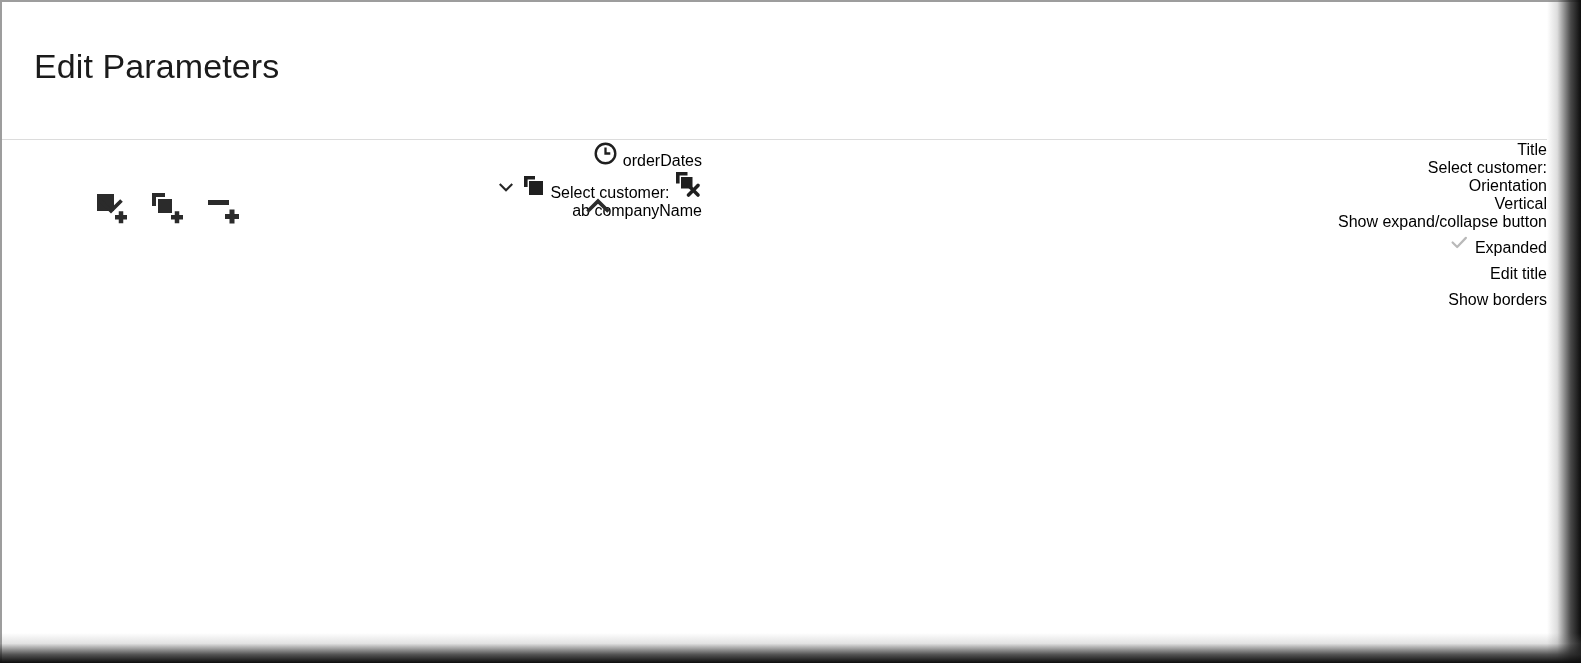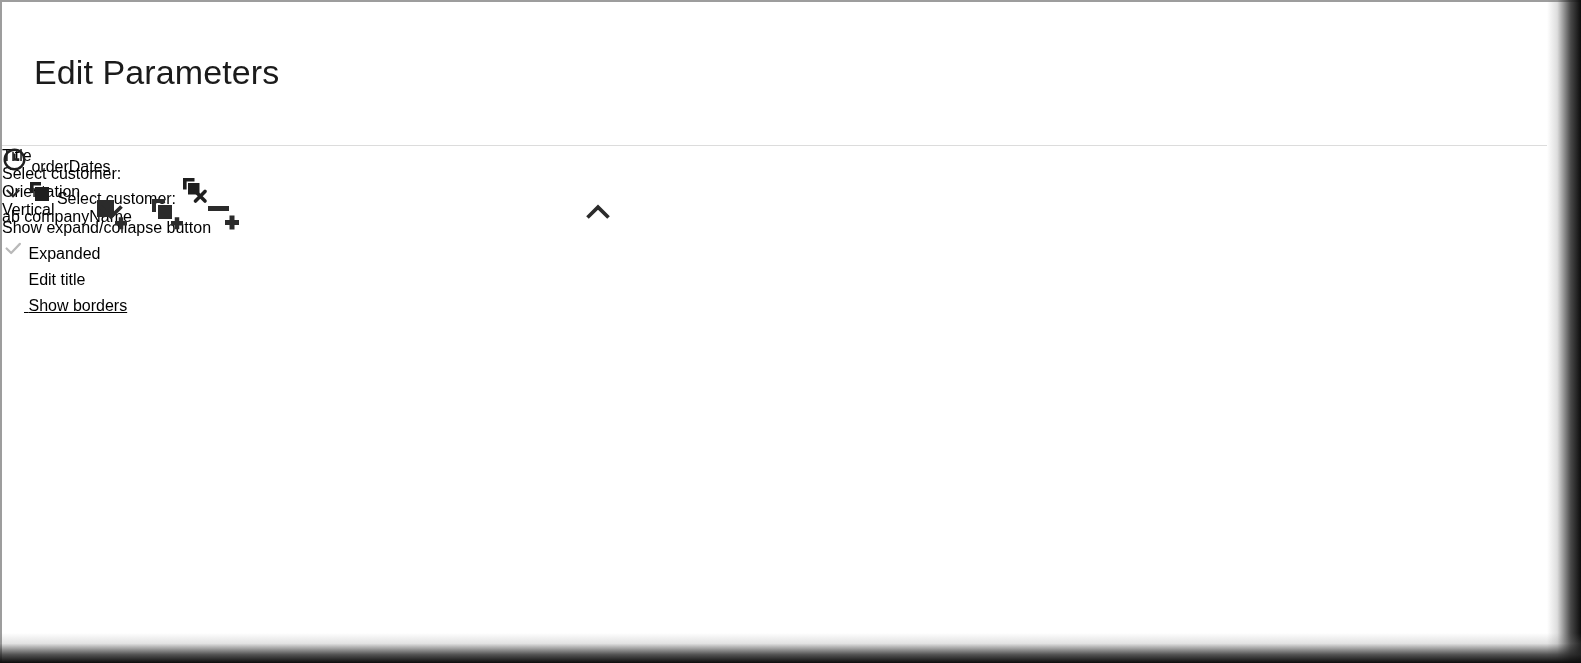--- a/index.html
+++ b/index.html
@@ -54,25 +54,26 @@
     left: 0; top: 0;
     width: 2px; height: 663px;
     background: #9d9d9d;
     z-index: 30;
   }
 
   
   #dialog {
     position: absolute;
     left: 2px;
-    top: 8px;
+    top: 2px;
     width: 1545px;
     height: 636px;
     background: #ffffff;
     overflow: hidden;
+    text-align: right;
   }
 
   
   .dlg-header {
     position: absolute;
     left: 0; top: 0;
     width: 1545px;
     height: 138px;
     border-bottom: 1px solid #dcdcdc;
     box-sizing: border-box;
@@ -451,21 +452,21 @@
 
         <div class="check-row" style="top:347px;">
           <span class="cbox checked">
             <svg width="22" height="22" viewBox="0 0 24 24">
               <path d="M5 12.5 L10 17.5 L19.5 7.5" fill="none" stroke="#ffffff" stroke-width="2.6" stroke-linecap="round" stroke-linejoin="round"></path>
             </svg>
           </span>
           <span class="check-label">Edit title</span>
         </div>
 
-        <div class="check-row" style="top:407px;text-decoration:underline;">
+        <div class="check-row" style="top:407px;">
           <span class="cbox checked">
             <svg width="22" height="22" viewBox="0 0 24 24">
               <path d="M5 12.5 L10 17.5 L19.5 7.5" fill="none" stroke="#ffffff" stroke-width="2.6" stroke-linecap="round" stroke-linejoin="round"></path>
             </svg>
           </span>
           <span class="check-label">Show borders</span>
         </div>
 
       </div>
     </div>

